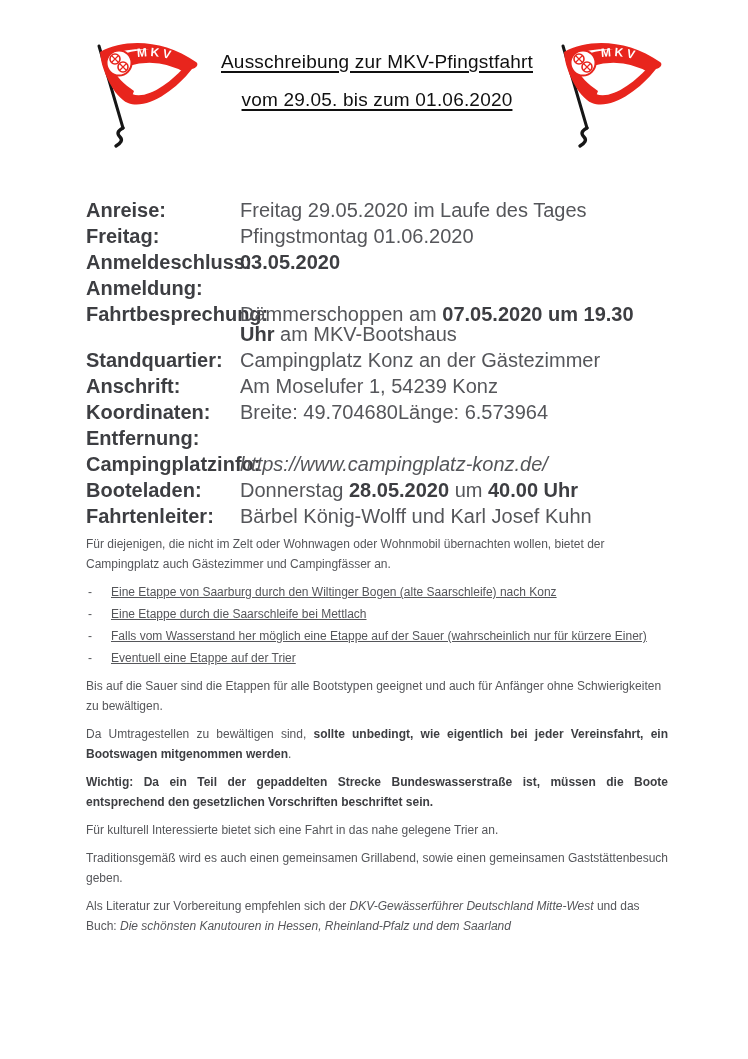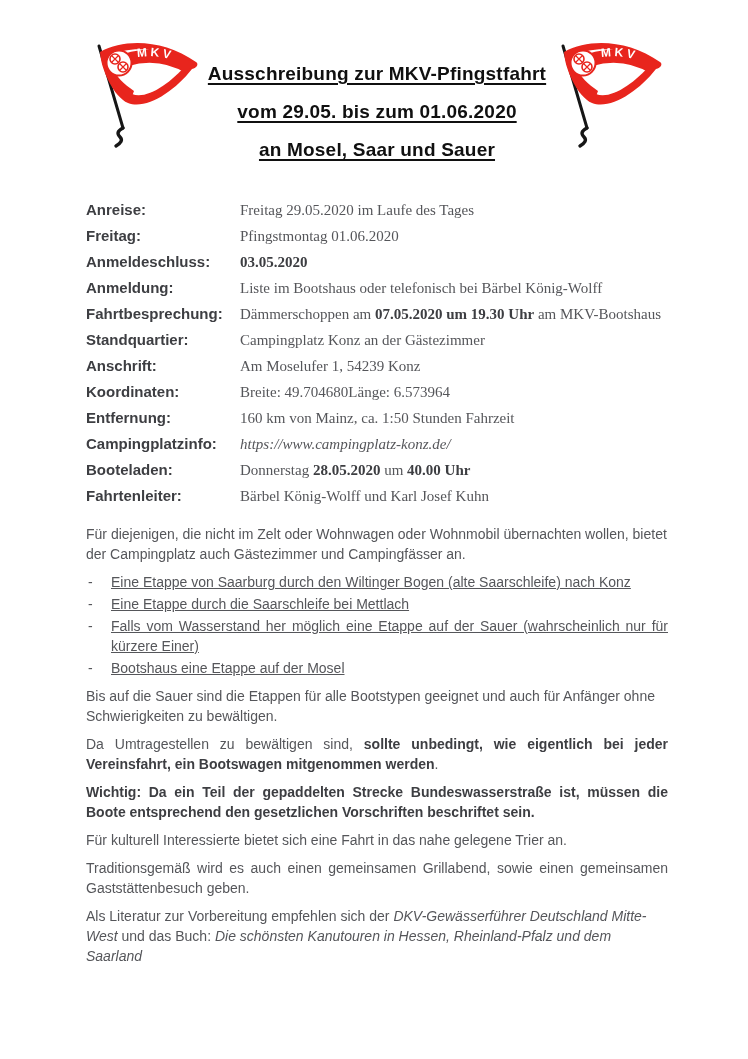--- a/index.html
+++ b/index.html
@@ -16,36 +16,36 @@
     font-family:"Liberation Sans","DejaVu Sans",sans-serif;
     color:var(--body);
   }
   .page{padding:36px 80px 0 86px;}
 
   
   .hdr{display:flex;justify-content:space-between;align-items:flex-start;height:118px;}
   .flag{width:118px;height:114px;flex-shrink:0;}
   .titles{flex:1;text-align:center;padding-top:14px;}
   .title-line{
-    font-size:19px;font-weight:bold;color:var(--title);
+    font-size:19px;font-weight:normal;color:var(--title);
     text-decoration:underline;text-decoration-thickness:2px;text-underline-offset:3px;
-    margin:12px 0 15px;line-height:23px;letter-spacing:.2px;
+    margin:0 0 15px;line-height:23px;letter-spacing:.2px;
   }
 
   
-  .details{margin-top:46px;font-size:15px;}
+  .details{margin-top:46px;font-size:20px;}
   .row{display:flex;line-height:20px;margin-bottom:6px;}
   .lbl{width:154px;flex-shrink:0;font-weight:bold;color:var(--label);}
-  .val{flex:1;font-family:Liberation Serif, serif;}
+  .val{flex:1;}
   .b{font-weight:bold;color:var(--label);}
   .i{font-style:italic;}
   .gap{}
 
   
-  .bodytext{margin-top:18px;font-size:14px;}
+  .bodytext{margin-top:8px;font-size:12px;}
   .para{line-height:20px;margin:0 0 8px;}
   .para.justify{text-align:justify;}
   ul.dash-list{list-style:none;margin:0 0 8px;padding:0 0 0 2px;}
   ul.dash-list li{display:flex;line-height:20px;margin-bottom:2px;}
   .marker{width:23px;flex-shrink:0;}
   .li-text{flex:1;text-align:justify;text-decoration:underline;}
 </style>
 </head>
 <body>
 
@@ -66,21 +66,20 @@
       <circle cx="33" cy="27" r="12.5" fill="#ffffff" stroke="var(--flag-red)" stroke-width="2"></circle>
       <circle cx="29" cy="23" r="5" fill="#ffffff" stroke="var(--flag-red)" stroke-width="1.6"></circle>
       <path d="M25.5 19.5 L32.5 26.5 M32.5 19.5 L25.5 26.5" stroke="var(--flag-red)" stroke-width="1.2"></path>
       <circle cx="37" cy="31" r="5" fill="#ffffff" stroke="var(--flag-red)" stroke-width="1.6"></circle>
       <path d="M33.5 27.5 L40.5 34.5 M40.5 27.5 L33.5 34.5" stroke="var(--flag-red)" stroke-width="1.2"></path>
     </svg>
 
     <div class="titles">
       <h1 class="title-line">Ausschreibung zur MKV-Pfingstfahrt</h1>
       <h1 class="title-line">vom 29.05. bis zum 01.06.2020</h1>
-      <h1 class="title-line">an Mosel, Saar und Sauer</h1>
     </div>
 
     <svg class="flag" viewBox="0 0 118 114" aria-hidden="true">
       <path d="M13 10 L37 92" stroke="var(--pole)" stroke-width="3" stroke-linecap="round" fill="none"></path>
       <path d="M37 92 c-6 3 -6 6 -3 9 c3 3 1 6 -4 9" stroke="var(--pole)" stroke-width="3.4" fill="none" stroke-linecap="round"></path>
       <path d="M14 16 C 40 2 78 4 110 26 C 113 28 111 32 106 33 C 88 56 60 74 42 67 C 28 61 15 34 14 16 Z" fill="var(--flag-red)"></path>
       <path d="M22 20 C 45 9 76 11 101 28 C 84 48 60 64 46 58 C 35 53 24 35 22 20 Z" fill="#ffffff"></path>
       <path d="M22 32 C 26 44 34 56 45 63 L 48 55 C 38 48 30 41 27 31 Z" fill="var(--flag-red)"></path>
       <path id="band-r" d="M20 34 C 48 15 80 17 104 32" fill="none" stroke="var(--flag-red)" stroke-width="13"></path>
       <text font-size="12" font-weight="bold" fill="#ffffff" letter-spacing="3">
@@ -103,41 +102,39 @@
       <div class="row">
         <div class="lbl">Freitag:</div>
         <div class="val"><span>Pfingstmontag 01.06.2020</span></div>
       </div>
       <div class="row">
         <div class="lbl">Anmeldeschluss:</div>
         <div class="val"><span class="b">03.05.2020</span></div>
       </div>
       <div class="row">
         <div class="lbl">Anmeldung:</div>
-        <div class="val"><span>Liste im Bootshaus oder telefonisch bei Bärbel König-Wolff</span></div>
       </div>
       <div class="row">
         <div class="lbl">Fahrtbesprechung:</div>
         <div class="val"><span>Dämmerschoppen am </span><span class="b">07.05.2020 um 19.30 Uhr</span><span> am MKV-Bootshaus</span></div>
       </div>
       <div class="row">
         <div class="lbl">Standquartier:</div>
         <div class="val"><span>Campingplatz Konz an der Gästezimmer</span></div>
       </div>
       <div class="row">
         <div class="lbl">Anschrift:</div>
         <div class="val"><span>Am Moselufer 1, 54239 Konz</span></div>
       </div>
       <div class="row">
         <div class="lbl">Koordinaten:</div>
         <div class="val"><span>Breite: 49.704680</span><span class="gap">Länge: 6.573964</span></div>
       </div>
       <div class="row">
         <div class="lbl">Entfernung:</div>
-        <div class="val"><span>160 km von Mainz, ca. 1:50 Stunden Fahrzeit</span></div>
       </div>
       <div class="row">
         <div class="lbl">Campingplatzinfo:</div>
         <div class="val"><span class="i">https://www.campingplatz-konz.de/</span></div>
       </div>
       <div class="row">
         <div class="lbl">Booteladen:</div>
         <div class="val"><span>Donnerstag </span><span class="b">28.05.2020</span><span> um </span><span class="b">40.00 Uhr</span></div>
       </div>
       <div class="row">
@@ -156,21 +153,21 @@
         <li>
           <span class="marker">-</span>
           <div class="li-text"><span>Eine Etappe durch die Saarschleife bei Mettlach</span></div>
         </li>
         <li>
           <span class="marker">-</span>
           <div class="li-text"><span>Falls vom Wasserstand her möglich eine Etappe auf der Sauer (wahrscheinlich nur für kürzere Einer)</span></div>
         </li>
         <li>
           <span class="marker">-</span>
-          <div class="li-text"><span>Bootshaus eine Etappe auf der Mosel</span></div>
+          <div class="li-text"><span>Eventuell eine Etappe auf der Trier</span></div>
         </li>
       </ul>
       <div class="para"><span>Bis auf die Sauer sind die Etappen für alle Bootstypen geeignet und auch für Anfänger ohne Schwierigkeiten zu bewältigen.</span></div>
       <div class="para justify"><span>Da Umtragestellen zu bewältigen sind, </span><span class="b">sollte unbedingt, wie eigentlich bei jeder Vereinsfahrt, ein Bootswagen mitgenommen werden</span><span>.</span></div>
       <div class="para justify"><span class="b">Wichtig: Da ein Teil der gepaddelten Strecke Bundeswasserstraße ist, müssen die Boote entsprechend den gesetzlichen Vorschriften beschriftet sein.</span></div>
       <div class="para"><span>Für kulturell Interessierte bietet sich eine Fahrt in das nahe gelegene Trier an.</span></div>
       <div class="para justify"><span>Traditionsgemäß wird es auch einen gemeinsamen Grillabend, sowie einen gemeinsamen Gaststättenbesuch geben.</span></div>
       <div class="para"><span>Als Literatur zur Vorbereitung empfehlen sich der </span><span class="i">DKV-Gewässerführer Deutschland Mitte-West</span><span> und das Buch: </span><span class="i">Die schönsten Kanutouren in Hessen, Rheinland-Pfalz und dem Saarland</span></div>
     </section>
 

